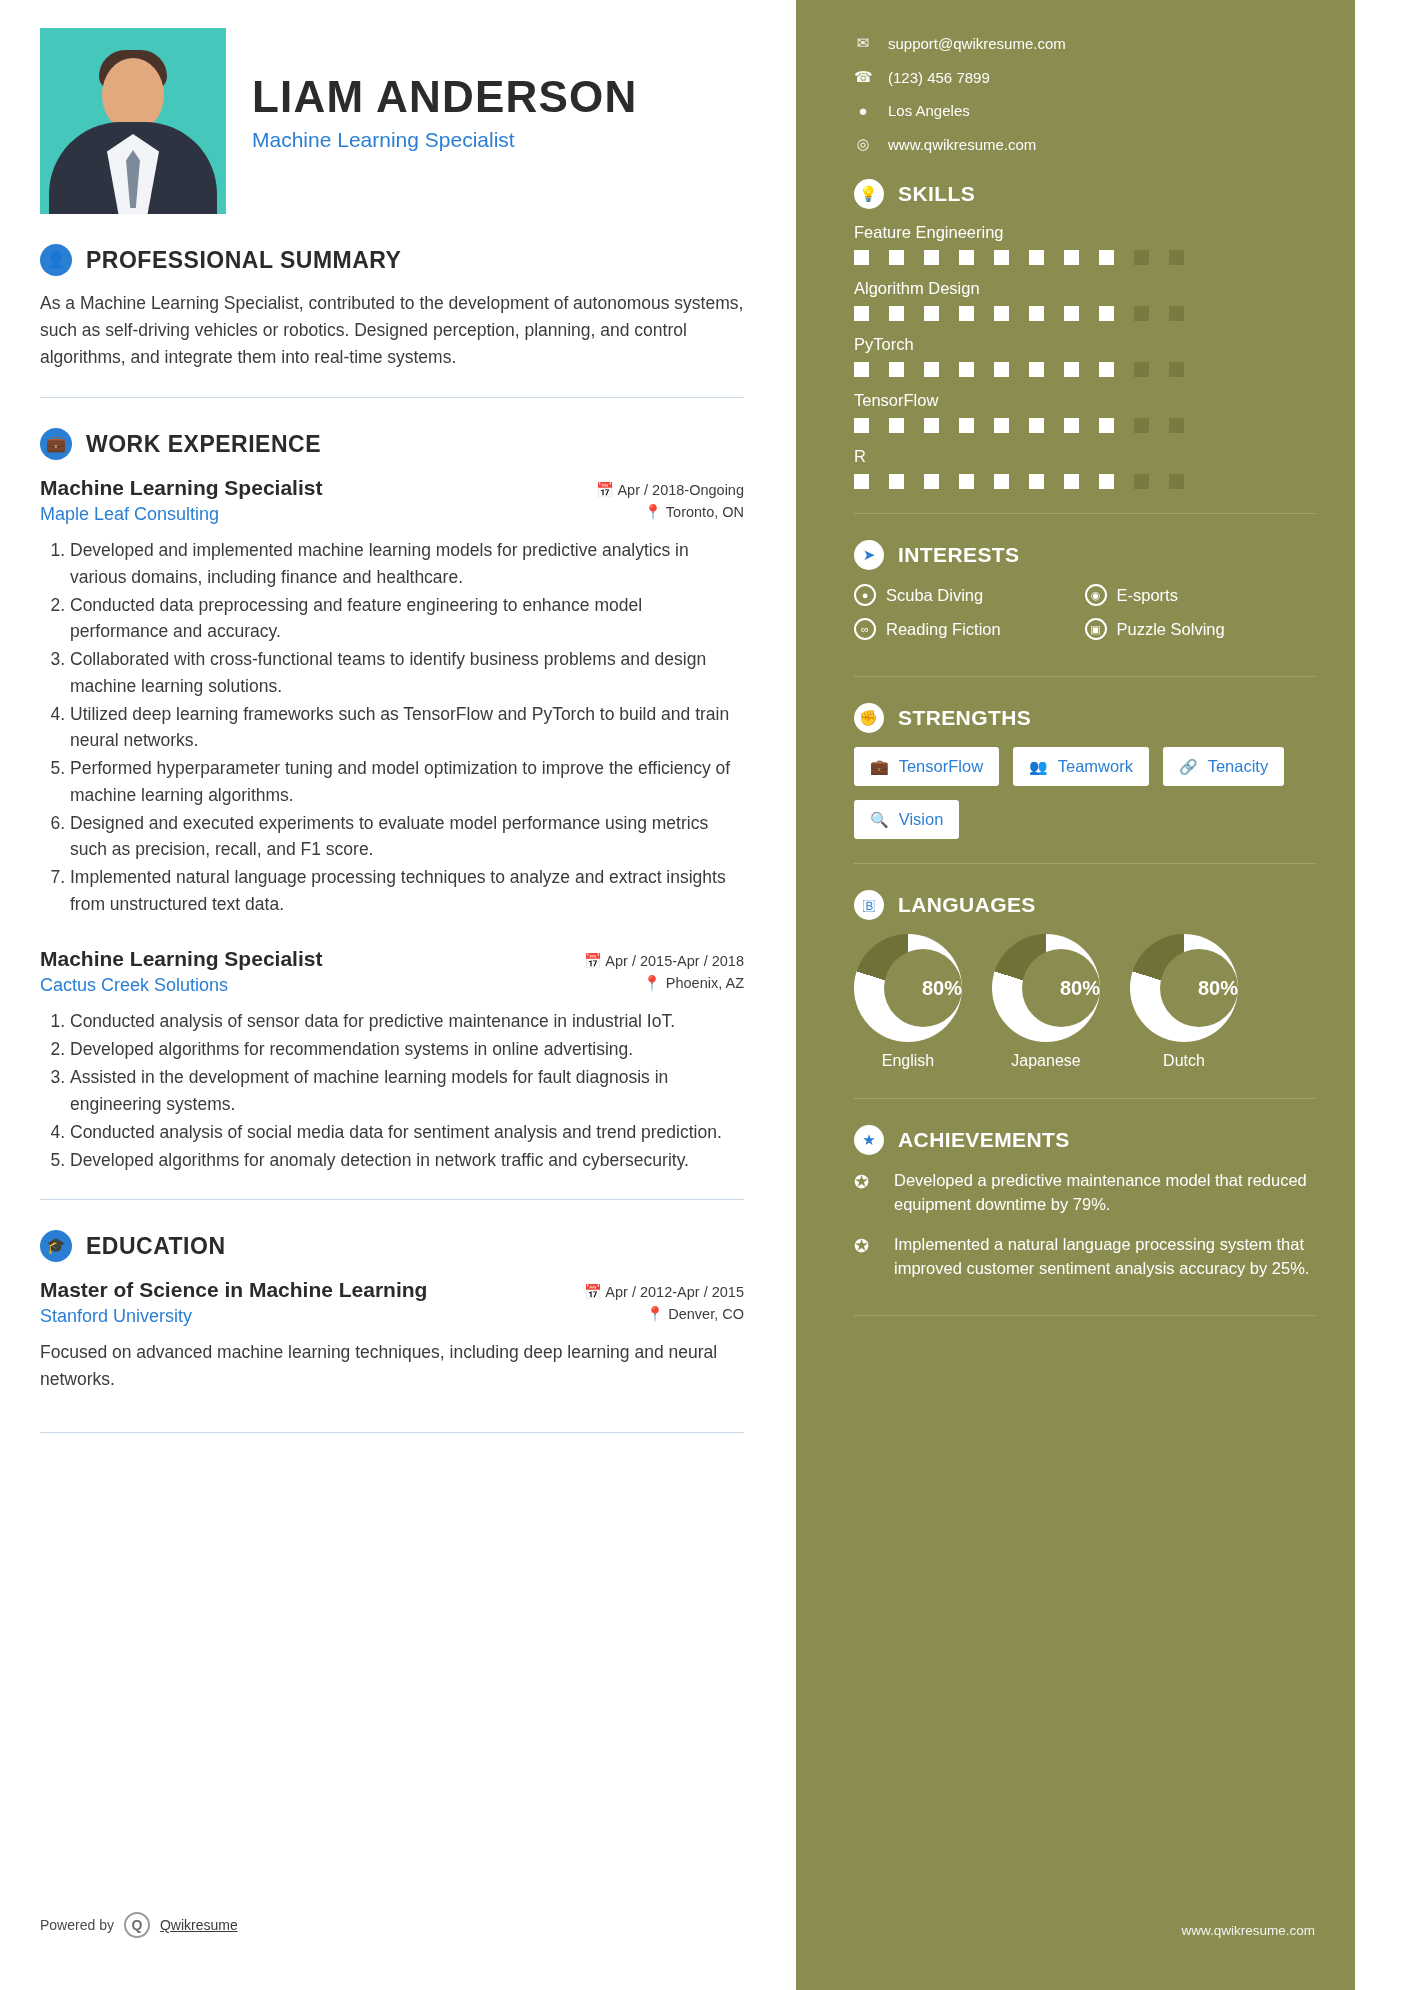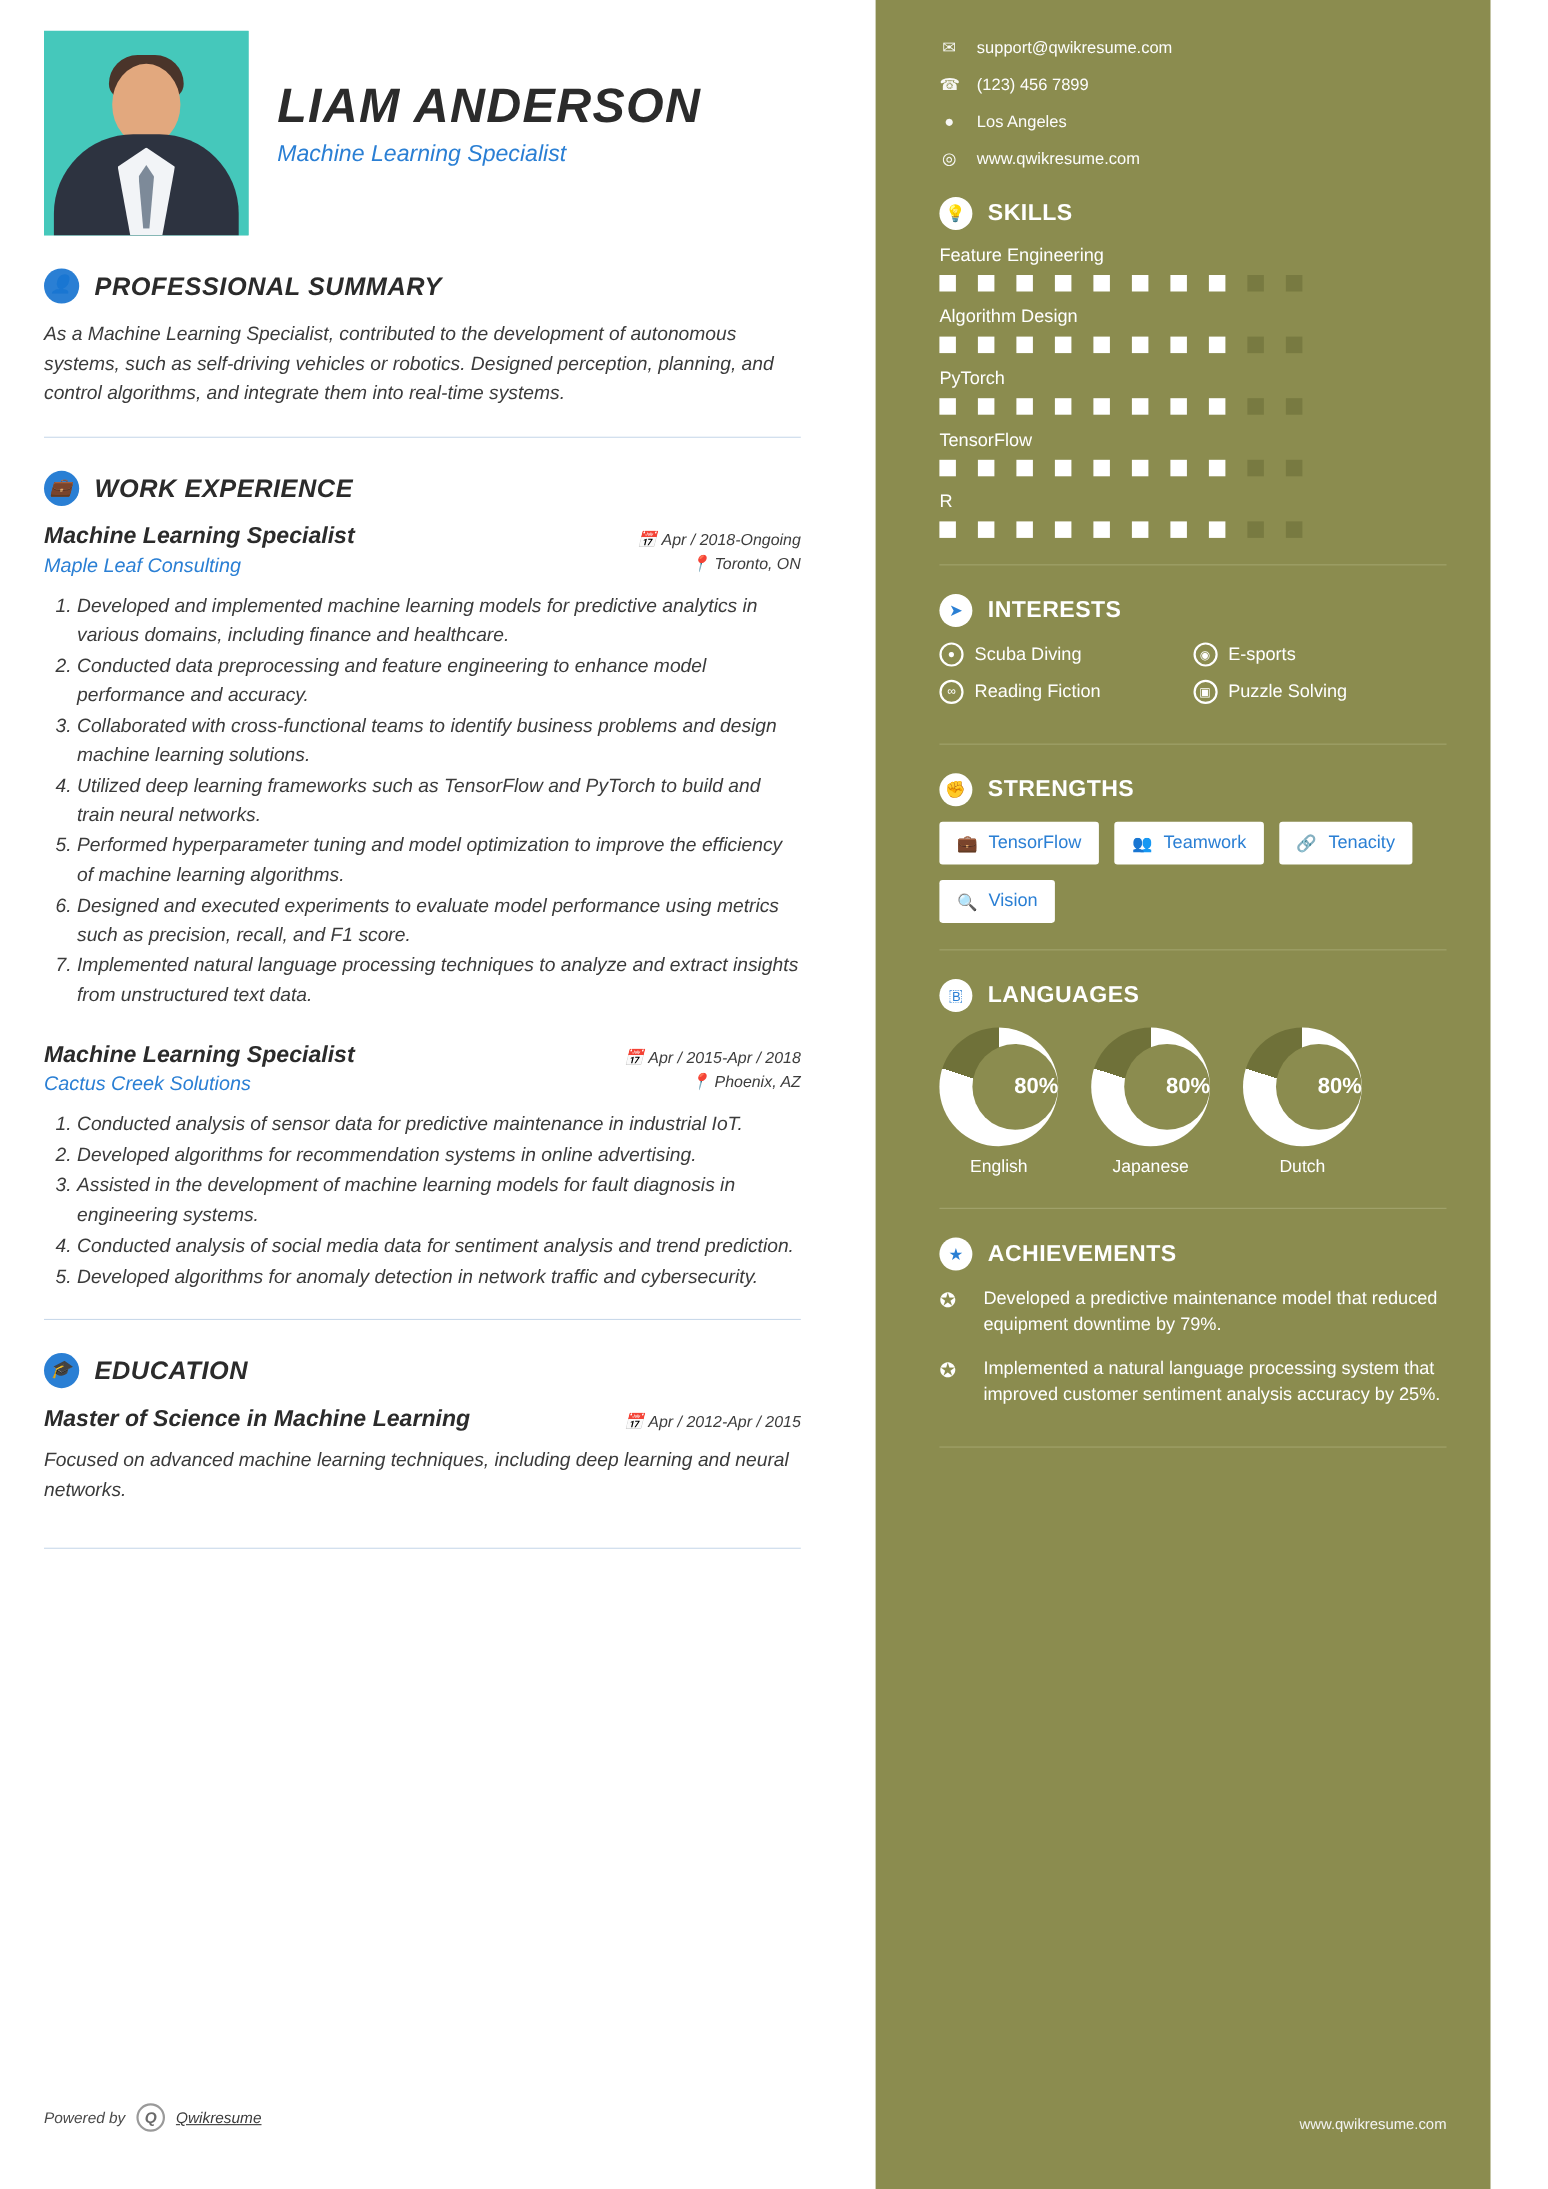--- a/index.html
+++ b/index.html
@@ -9,23 +9,22 @@
     font-family: "Liberation Sans", sans-serif;
     background: #ffffff;
     color: #2f2f2f;
     overflow: hidden;
   }
   .page { display: flex; width: 1407px; height: 1990px; }
 
   
   .left {
     width: 796px;
-    padding: 28px 68px 0 40px;
+    padding: 28px 52px 0 40px;
     position: relative;
-    font-style: italic;
   }
   .header-row { display: flex; align-items: flex-start; gap: 26px; }
   .photo {
     width: 186px; height: 186px;
     background: #3fc5b7;
     flex: 0 0 186px;
     position: relative;
     overflow: hidden;
   }
   .photo .bg { position:absolute; inset:0; background:#45c8bb; }
@@ -269,20 +268,27 @@
         <div class="sec-title">EDUCATION</div>
       </div>
       <div class="job">
         <div class="job-line">
           <div class="job-role">Master of Science in Machine Learning</div>
           <div class="job-meta">
             <span>📅</span>
             <span>Apr / 2012-Apr / 2015</span>
           </div>
         </div>
+        <div class="job-line2">
+          <div class="job-company">Stanford University</div>
+          <div class="job-loc">
+            <span>📍</span>
+            <span>Denver, CO</span>
+          </div>
+        </div>
         <div class="edu-desc">Focused on advanced machine learning techniques, including deep learning and neural networks.</div>
       </div>
       <div class="divider" style="margin-top:40px;"></div>
     </div>
 
     <div class="footer-left">
       <span>Powered by</span>
       <span class="qlogo">Q</span>
       <span class="qname">Qwikresume</span>
     </div>

